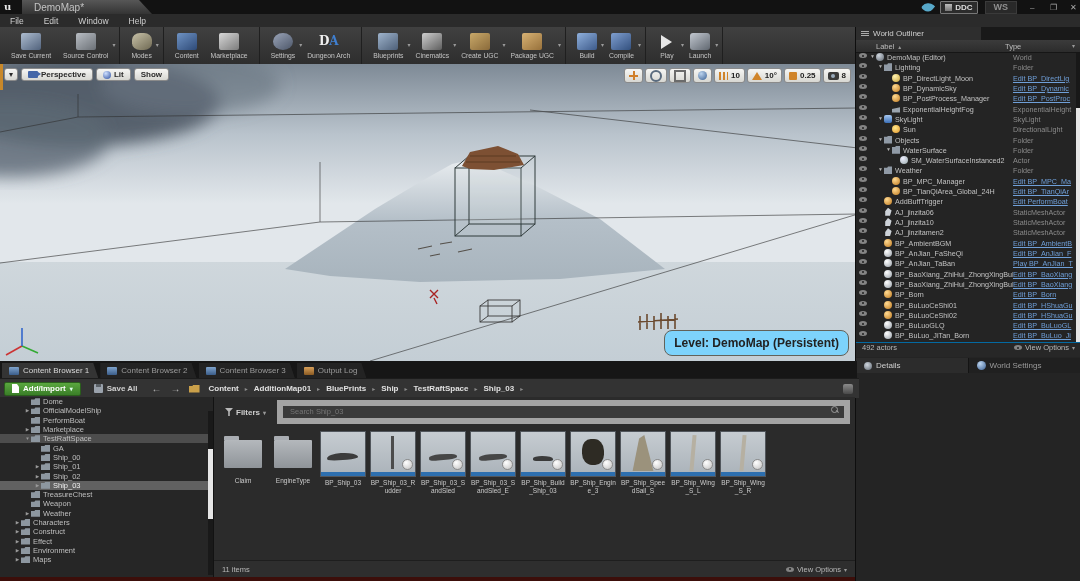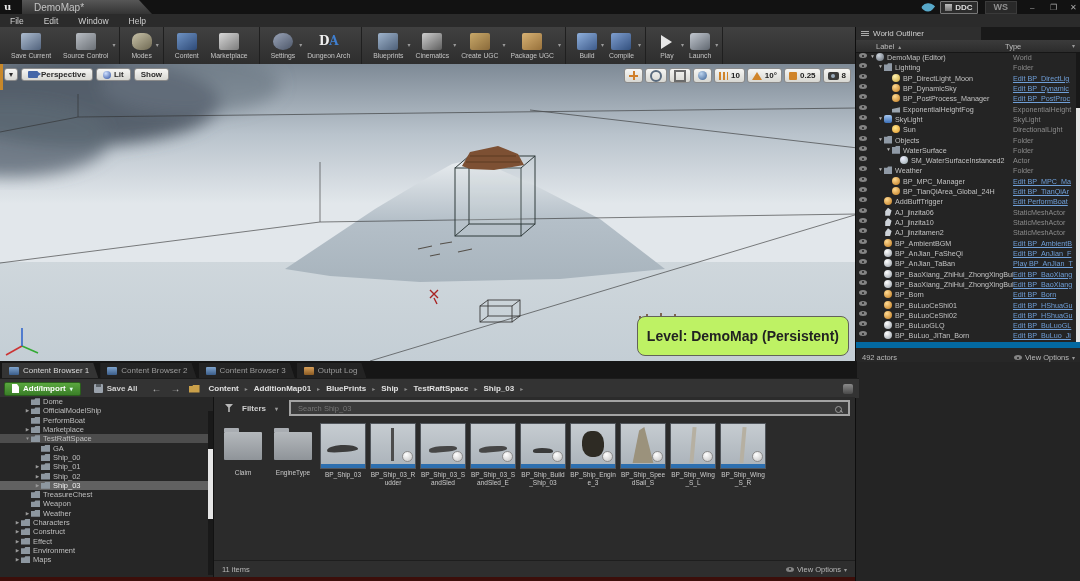--- a/index.html
+++ b/index.html
@@ -59,21 +59,21 @@
   .cross-ic::before{left:4px;top:0;width:2px;height:9px}
   .cross-ic::after{left:0;top:4px;width:9px;height:2px}
   .rot-ic{width:8px;height:8px;border:2px solid #5a6b7e;border-radius:50%}
   .scale-ic{width:8px;height:8px;border:2px solid #6b6b6b}
   .globe-ic{width:9px;height:9px;border-radius:50%;background:radial-gradient(circle at 35% 30%,#bcd4ee,#3a5f92)}
   .grid-ic{width:9px;height:8px;background:repeating-linear-gradient(90deg,#d0842a 0 2px,transparent 2px 4px)}
   .ang-ic{width:0;height:0;border-bottom:8px solid #d0842a;border-left:5px solid transparent;border-right:5px solid transparent}
   .ssnap-ic{width:8px;height:8px;background:#d0842a;border-radius:1px}
   .camspd-ic{width:11px;height:8px;background:#3a3a3a;border-radius:2px;position:relative}
   .camspd-ic::after{content:"";position:absolute;left:3px;top:2px;width:4px;height:4px;border-radius:50%;background:#9ab}
-  .level-badge{position:absolute;right:6px;bottom:5px;background:#bef264;border:1px solid #62625a;border-radius:8px;font-size:14px;color:#222;padding:11px 9px;font-weight:bold}
+  .level-badge{position:absolute;right:6px;bottom:5px;background:#7dd3fc;border:1px solid #62625a;border-radius:8px;font-size:12px;color:#222;padding:5px 9px;font-weight:bold}
   
   #right-panel{position:absolute;left:855px;top:27px;width:225px;height:554px;background:#242424;border-left:1px solid #0e0e0e;display:flex;flex-direction:column}
   .panel-tabbar{display:flex;background:#191919;height:13px;flex:none}
   .panel-tab{background:#2e2e2e;width:120px;display:flex;align-items:center;gap:4px;padding-left:5px;font-size:8px;color:#cfcfcf}
   .burger{display:flex;flex-direction:column;gap:1px}
   .burger i{display:block;width:8px;height:1px;background:#aaa}
   .srch-row{display:flex;align-items:center;gap:3px;padding:2px 3px;flex:none}
   .srch-box{flex:1;height:11px;background:#161616;border:1px solid #000;display:flex;align-items:center;padding:0 4px;gap:3px}
   .srch-box input{flex:1;background:transparent;border:none;outline:none;font-size:7.5px;color:#bbb;font-family:inherit;min-width:0}
   .mag{position:relative;width:8px;height:8px;flex:none}
@@ -99,21 +99,21 @@
   .ic-fog{background:#9aa4ae;clip-path:polygon(0 55%,100% 35%,100% 100%,0 100%)}
   .ic-sky{background:linear-gradient(#a8c8ef,#3a6fb8);border-radius:2px}
   .ic-sun{background:radial-gradient(circle at 40% 35%,#ffe98a,#e0922b);border-radius:50%}
   .ic-actor{background:radial-gradient(circle at 35% 30%,#eef,#9aa);border-radius:50%}
   .ic-mesh{background:#cdd2d8;clip-path:polygon(50% 0,95% 35%,75% 100%,15% 100%,15% 45%)}
   .o-label{flex:1;overflow:hidden;color:#c2c2c2}
   .o-type{width:68px;overflow:hidden;color:#8b8b8b;flex:none}
   .o-type.link{color:#6f9fd8;text-decoration:underline}
   .o-scroll{position:absolute;right:0;top:0;width:5px;height:289px;background:#181818}
   .o-thumb{position:absolute;right:0;top:55px;width:5px;height:235px;background:#e6e6e6}
-  .o-footer{height:14px;display:flex;align-items:flex-end;font-size:7.5px;padding:0 6px;background:#272727;border-top:6px solid #0369a1;flex:none;color:#b8b8b8}
+  .o-footer{height:14px;display:flex;align-items:flex-start;font-size:7.5px;padding:0 6px;background:#272727;border-top:1px solid #0369a1;flex:none;color:#b8b8b8}
   .spacer{flex:1}
   .viewopt{display:flex;align-items:center;gap:3px}
   .dd-sm{font-size:6px;color:#999}
   .details-tabs{display:flex;height:15px;background:#191919;flex:none;margin-top:1px}
   .d-tab{flex:1;display:flex;align-items:center;gap:4px;padding-left:8px;font-size:8px;background:#2c2c2c;border-right:1px solid #141414;color:#d0d0d0}
   .d-tab.inactive{background:#202020;color:#9a9a9a}
   .gear-ic{width:8px;height:8px;border-radius:50%;background:radial-gradient(circle at 40% 35%,#cfd6de,#5e6670)}
   .details-body{flex:1;background:#262626;display:flex;justify-content:center;padding-top:17px;font-size:7.5px;color:#a8a8a8}
   
   #cb-tabs{position:absolute;left:0;top:361px;width:855px;height:17px;background:#161616;display:flex;align-items:flex-end;gap:2px;padding-left:2px}
@@ -140,22 +140,22 @@
   .t-item{height:9.3px;display:flex;align-items:center;white-space:nowrap}
   .t-item.hl{background:#4d4d4d}
   .t-item.sel{background:#616161;color:#eee}
   .t-arrow{width:7px;font-size:4.5px;color:#999;text-align:center;flex:none}
   .t-folder{width:9px;height:7px;background:#8d97a0;margin-right:3px;flex:none;clip-path:polygon(0 18%,38% 18%,48% 0,100% 0,100% 100%,0 100%)}
   .tree-scroll{position:absolute;right:0;top:14px;width:5px;height:164px;background:#191919}
   .tree-thumb{position:absolute;right:0;top:38px;width:5px;height:70px;background:#e6e6e6}
   #cb-assets{position:absolute;left:214px;top:397px;width:641px;height:163px;background:#2b2b2b}
   .filters-row{display:flex;align-items:center;gap:5px;padding:3px 5px}
   .funnel{width:8px;height:8px;background:#b8b8b8;clip-path:polygon(0 0,100% 0,60% 45%,60% 100%,40% 100%,40% 45%)}
-  .filters-btn{display:flex;align-items:center;gap:9px;font-size:8px;color:#d0d0d0;font-weight:bold;background:none;border:none;font-family:inherit}
-  .asset-srch{flex:1;height:12px;background:#3a3a3a;border:2px solid #a3a3a3;display:flex;align-items:flex-end;padding:0 5px;gap:16px}
+  .filters-btn{display:flex;align-items:center;gap:3px;font-size:8px;color:#d0d0d0;font-weight:bold;background:none;border:none;font-family:inherit}
+  .asset-srch{flex:1;height:12px;background:#3a3a3a;border:6px solid #a3a3a3;display:flex;align-items:flex-start;padding:0 5px;gap:16px}
   .asset-srch input{flex:1;background:transparent;border:none;outline:none;font-size:7.5px;color:#aaa;font-family:inherit;min-width:0}
   .asset-grid{display:flex;gap:4px;padding:4px 6px;align-items:flex-start}
   .tile{width:46px;display:flex;flex-direction:column;align-items:center}
   .thumb{width:44px;height:44px;background:linear-gradient(#c6ccd1,#aab2b9);position:relative;border:1px solid #51565c}
   .thumb.bp::after{content:"";position:absolute;left:0;right:0;bottom:0;height:4px;background:#2d6faf}
   .folder-thumb{width:44px;height:44px;position:relative}
   .folder-shape{position:absolute;left:3px;top:9px;width:38px;height:28px;background:linear-gradient(#b4b8bc,#8f9499);border-radius:1px}
   .folder-shape::before{content:"";position:absolute;left:0;top:-4px;width:15px;height:4px;background:#a9adb2;border-radius:1px 1px 0 0}
   .badge{position:absolute;right:2px;bottom:6px;width:9px;height:9px;border-radius:50%;background:radial-gradient(circle at 35% 30%,#fff,#c2c2c2);border:1px solid #8a8a8a}
   .sh{position:absolute;background:#3c3c3c}
@@ -715,20 +715,30 @@
       </div>
     <div class="o-footer">
       <span>492 actors</span>
       <span class="spacer"></span>
       <span class="viewopt">
         <span class="eye"></span>
         <span>View Options</span>
         <span class="dd-sm">▾</span>
       </span>
     </div>
+    <div class="details-tabs">
+      <div class="d-tab">
+        <span class="gear-ic"></span>
+        <span>Details</span>
+      </div>
+      <div class="d-tab inactive">
+        <span class="globe-ic"></span>
+        <span>World Settings</span>
+      </div>
+    </div>
   </div>
 
   <div id="cb-tabs">
       <div class="cb-tab active">
         <span class="cbt-ic"></span>
         <span>Content Browser 1</span>
       </div>
       <div class="cb-tab">
         <span class="cbt-ic"></span>
         <span>Content Browser 2</span>

